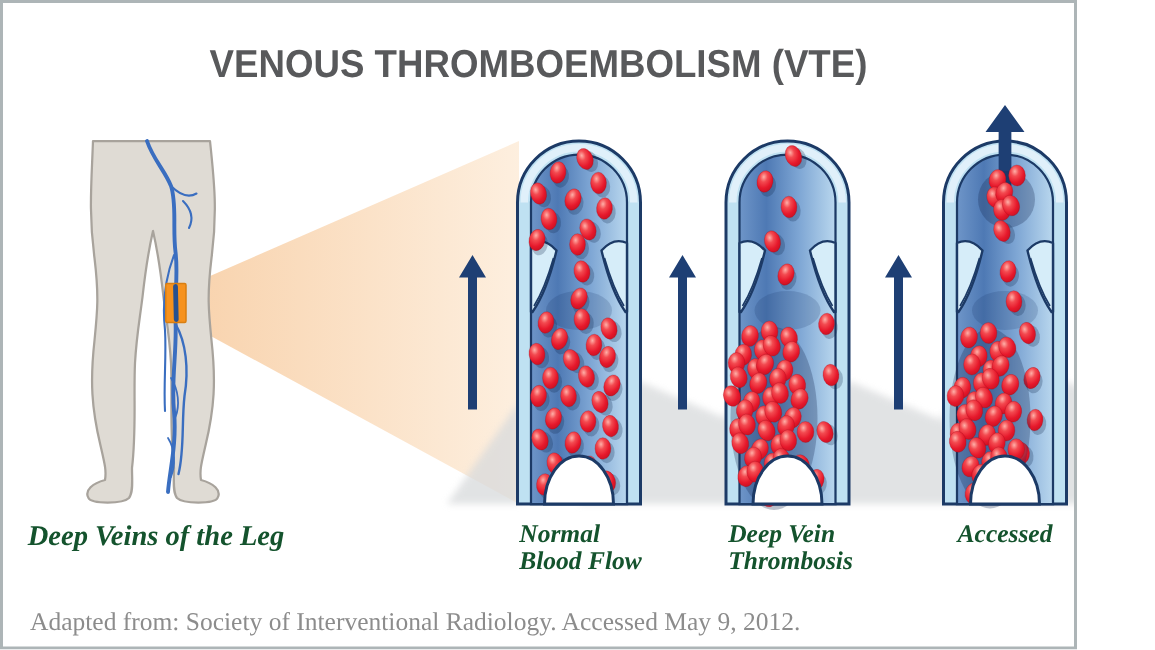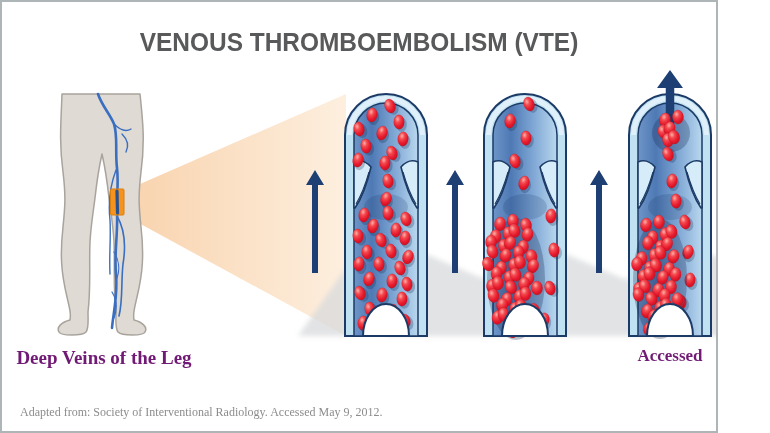--- a/index.html
+++ b/index.html
@@ -10,28 +10,28 @@
   }
   .title{
     position:absolute;top:25px;left:0;width:100%;margin:0;
     text-align:center;font-size:26px;line-height:30px;font-weight:700;
     color:#58595b;letter-spacing:0px;transform:scaleX(.94);
     font-family:"Liberation Sans",sans-serif;
   }
   .scene{position:absolute;left:0;top:0;width:770px;height:433px;}
   .cap{
     position:absolute;transform:translateX(-50%);
-    font-family:"Liberation Serif",serif;font-weight:700;
-    color:#701a75;font-size:17px;line-height:18px;text-align:left;
+    font-family:"Liberation Serif",serif;font-style:italic;font-weight:700;
+    color:#14532d;font-size:17px;line-height:18px;text-align:left;
     white-space:pre-line;
   }
   .leg-cap{font-size:19px;line-height:20px;}
   .attrib{
     position:absolute;left:18px;top:403px;
-    font-family:"Liberation Serif",serif;font-size:12px;color:#8c8c8c;
+    font-family:"Liberation Serif",serif;font-size:17px;color:#8c8c8c;
   }
 </style>
 </head>
 <body>
 
 <div class="stage">
   <h1 class="title">VENOUS THROMBOEMBOLISM (VTE)</h1>
 
   <div class="scene">
     <svg id="scene" width="770" height="433" viewBox="0 0 770 433">
@@ -322,16 +322,20 @@
                L 310 271 L 310 183 L 304 183 Z" fill="#1e3f74"></path>
           <path d="M 453 168 L 462 183 L 456 183 L 456 271
                L 450 271 L 450 183 L 444 183 Z" fill="#1e3f74"></path>
           <path d="M 597 168 L 606 183 L 600 183 L 600 271
                L 594 271 L 594 183 L 588 183 Z" fill="#1e3f74"></path>
         </g>
       </svg>
   </div>
 
   <div class="cap leg-cap" style="left:102px;top:346px;">Deep Veins of the Leg</div>
+  <div class="cap" style="left:385px;top:345px;">Normal
+Blood Flow</div>
+  <div class="cap" style="left:525px;top:345px;">Deep Vein
+Thrombosis</div>
   <div class="cap" style="left:668px;top:345px;">Accessed</div>
 
   <div class="attrib">Adapted from: Society of Interventional Radiology. Accessed May 9, 2012.</div>
 </div>
 
 </body></html>

